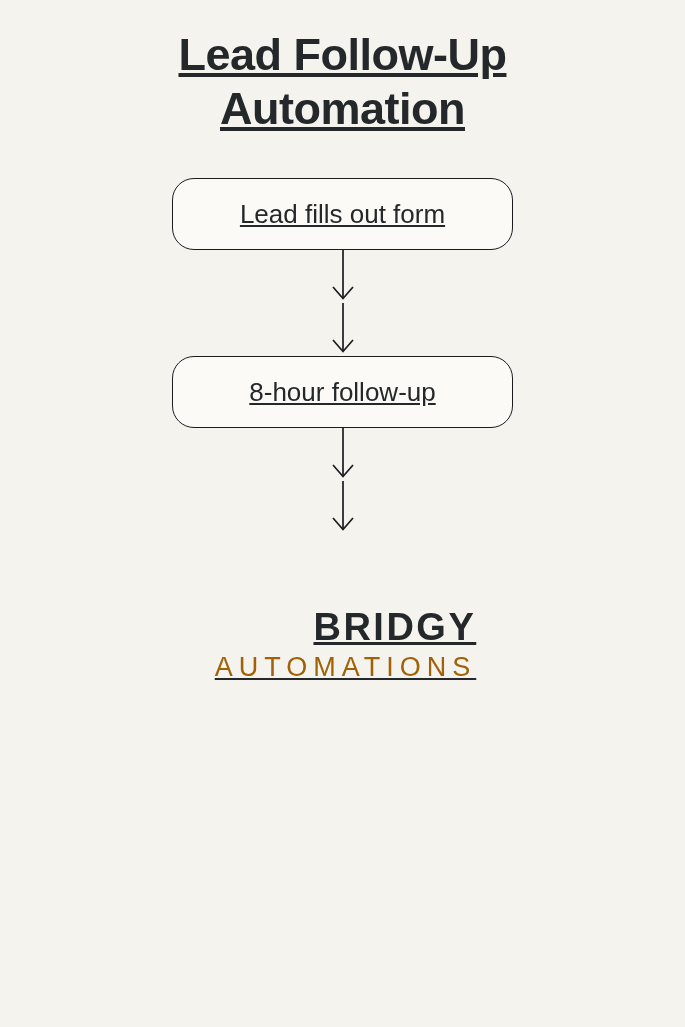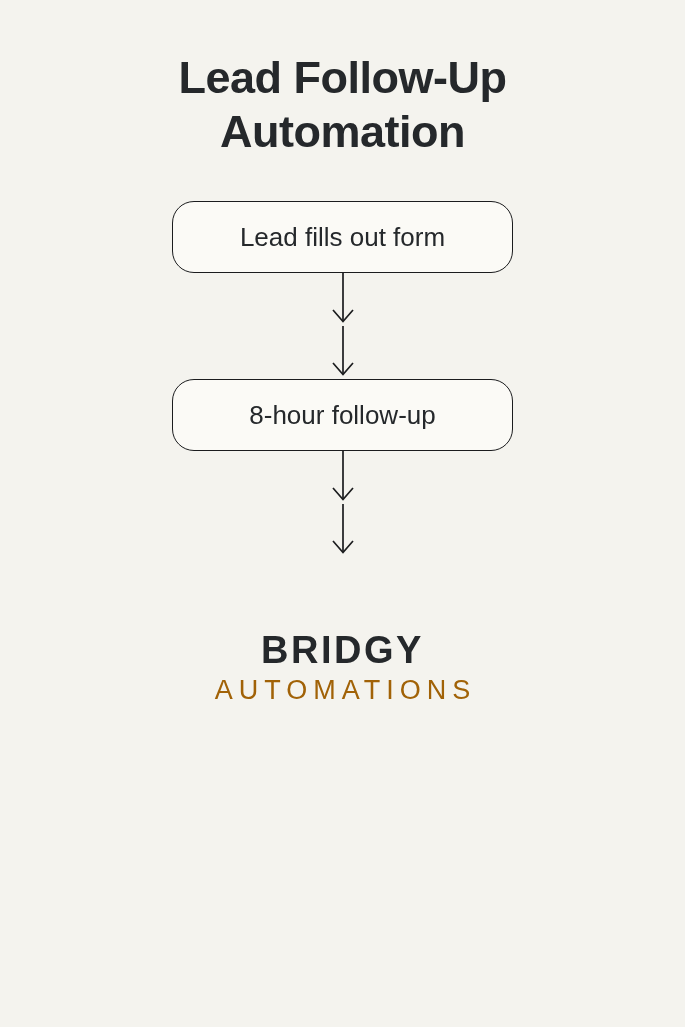--- a/index.html
+++ b/index.html
@@ -13,21 +13,22 @@
   body{
     width:685px;height:1027px;
     background:var(--background);
     font-family:"Liberation Sans","DejaVu Sans",sans-serif;
     color:var(--text);
     overflow:hidden;
   }
   .page{
     width:685px;height:1027px;
     display:flex;flex-direction:column;align-items:center;
-    padding-top:51px;
+    padding-top:28px;
+    text-decoration:underline;
   }
   .title{
     font-size:45px;font-weight:700;line-height:54px;
     letter-spacing:-0.5px;text-align:center;color:var(--text);
   }
   .flow{
     margin-top:42px;
     display:flex;flex-direction:column;align-items:center;
   }
   .flow-box{
@@ -40,21 +41,21 @@
   }
   .box-label{
     font-size:26px;line-height:34px;text-align:center;
     white-space:pre-line;color:var(--text);
   }
   .arrow{
     width:26px;height:53px;display:block;
   }
   .footer{
     margin-top:71px;
-    display:flex;flex-direction:column;align-items:center;
+    display:flex;flex-direction:column;align-items:flex-end;
   }
   .brand{
     font-size:38px;font-weight:700;letter-spacing:2.5px;
     line-height:44px;color:var(--text);
   }
   .tagline{
     font-size:27px;font-weight:400;letter-spacing:6px;
     line-height:37px;color:#a16207;
     padding-left:6px; 
   }

